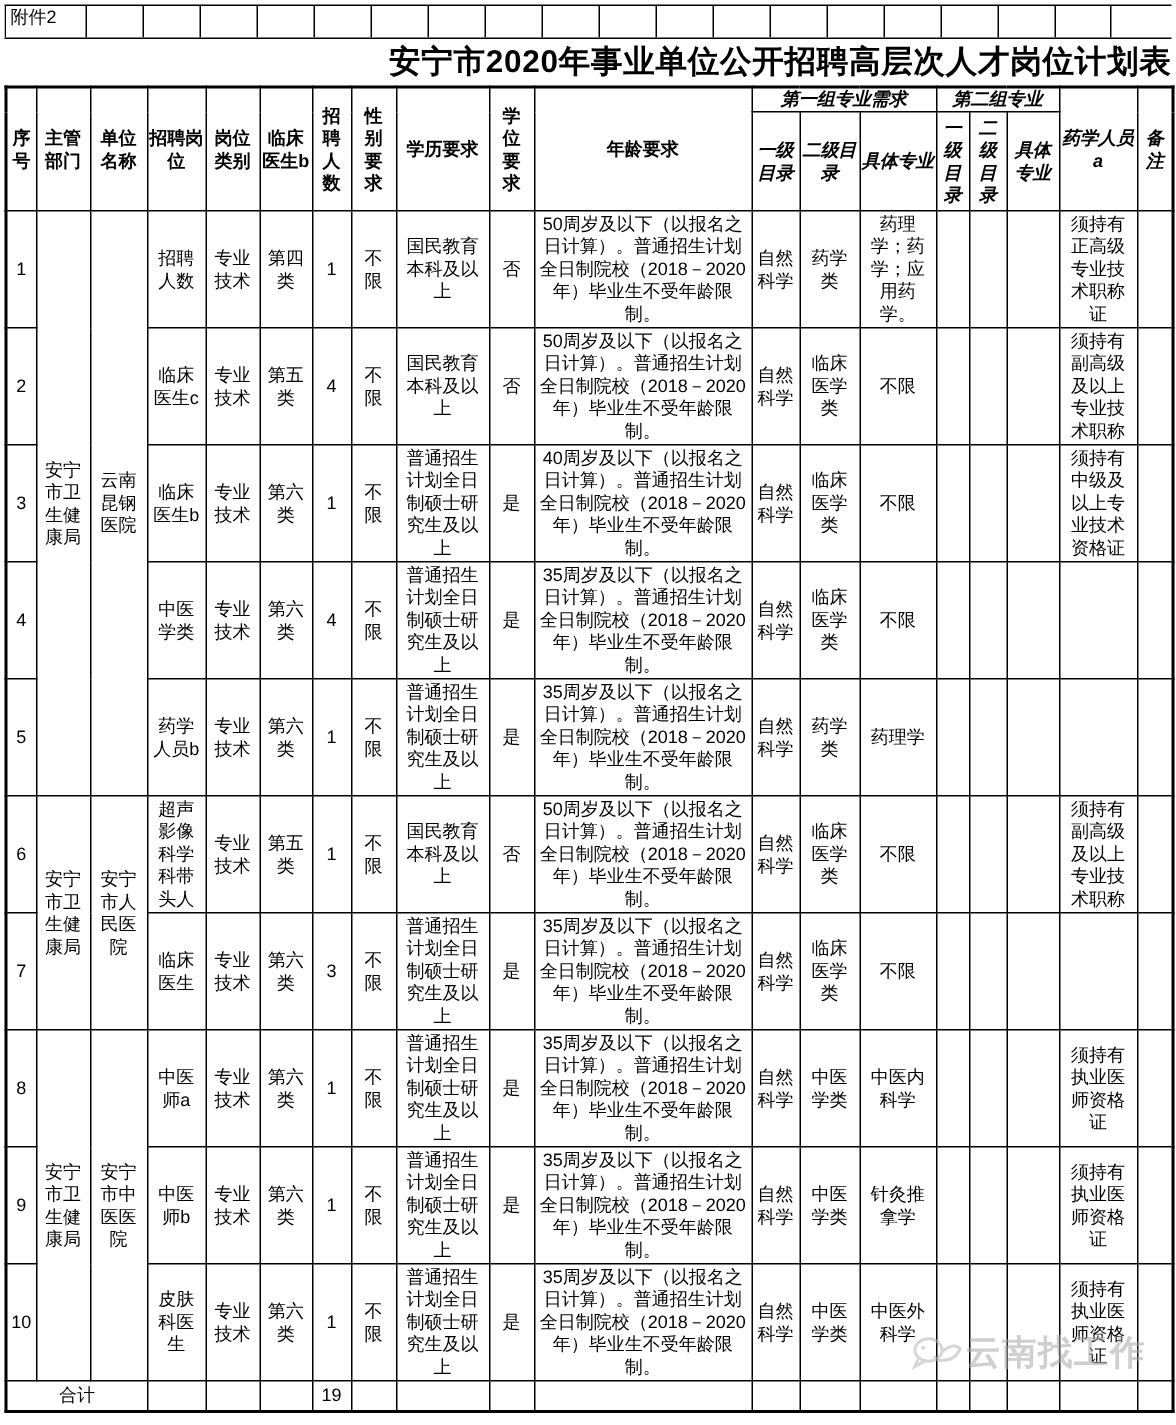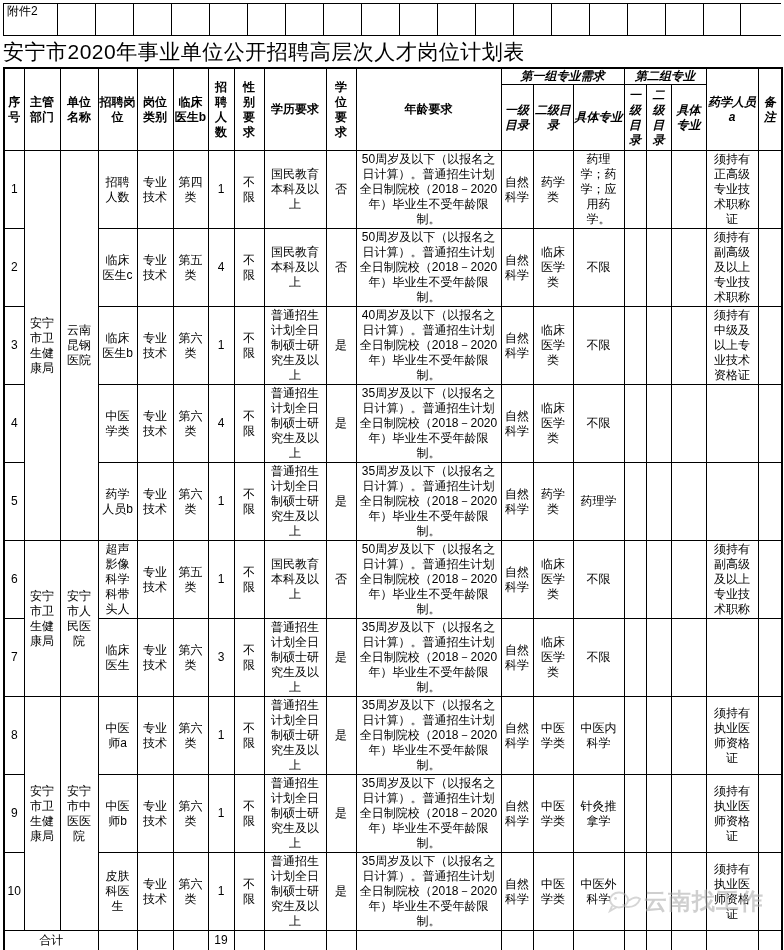--- a/index.html
+++ b/index.html
@@ -1,29 +1,29 @@
 <!DOCTYPE html>
 <html><head>
 <meta charset="utf-8">
 <style>
   html,body{margin:0;padding:0;background:#fff;}
   body{width:784px;height:950px;position:relative;overflow:hidden;
        font-family:"Liberation Sans","DejaVu Sans",sans-serif;color:#000;}
   .page{padding:3px 2px 0 3px;}
 
   
-  .topstrip{display:flex;height:33px;border-top:1px solid #000;border-bottom:1px solid #000;
+  .topstrip{display:flex;height:23px;border-top:1px solid #000;border-bottom:1px solid #000;
             width:778px;box-sizing:border-box;overflow:hidden;}
   .topstrip .cell{flex:0 0 38px;border-left:1px solid #000;height:100%;box-sizing:border-box;}
   .topstrip .cell:last-child{border-right:1px solid #000;}
   .topstrip .first{flex:0 0 54px;font-size:12px;line-height:14px;padding-left:3px;white-space:nowrap;}
 
   
-  .title{width:778px;height:31px;line-height:31px;text-align:left;
-         font-size:21px;font-weight:normal;letter-spacing:0.5px;}
+  .title{width:778px;height:31px;line-height:31px;text-align:right;
+         font-size:21px;font-weight:bold;letter-spacing:0.5px;}
 
   
   table{border-collapse:collapse;table-layout:fixed;width:778px;border:2px solid #000;}
   th,td{border:1px solid #000;text-align:center;vertical-align:middle;
         padding:0 2px;word-break:break-all;line-height:1.25;font-size:12px;
         overflow:hidden;}
   thead th{font-weight:bold;padding:0 1px;}
   thead tr.grp-row{height:16px;}
   thead tr.sub-row{height:66px;}
   th.grp{font-style:italic;}

